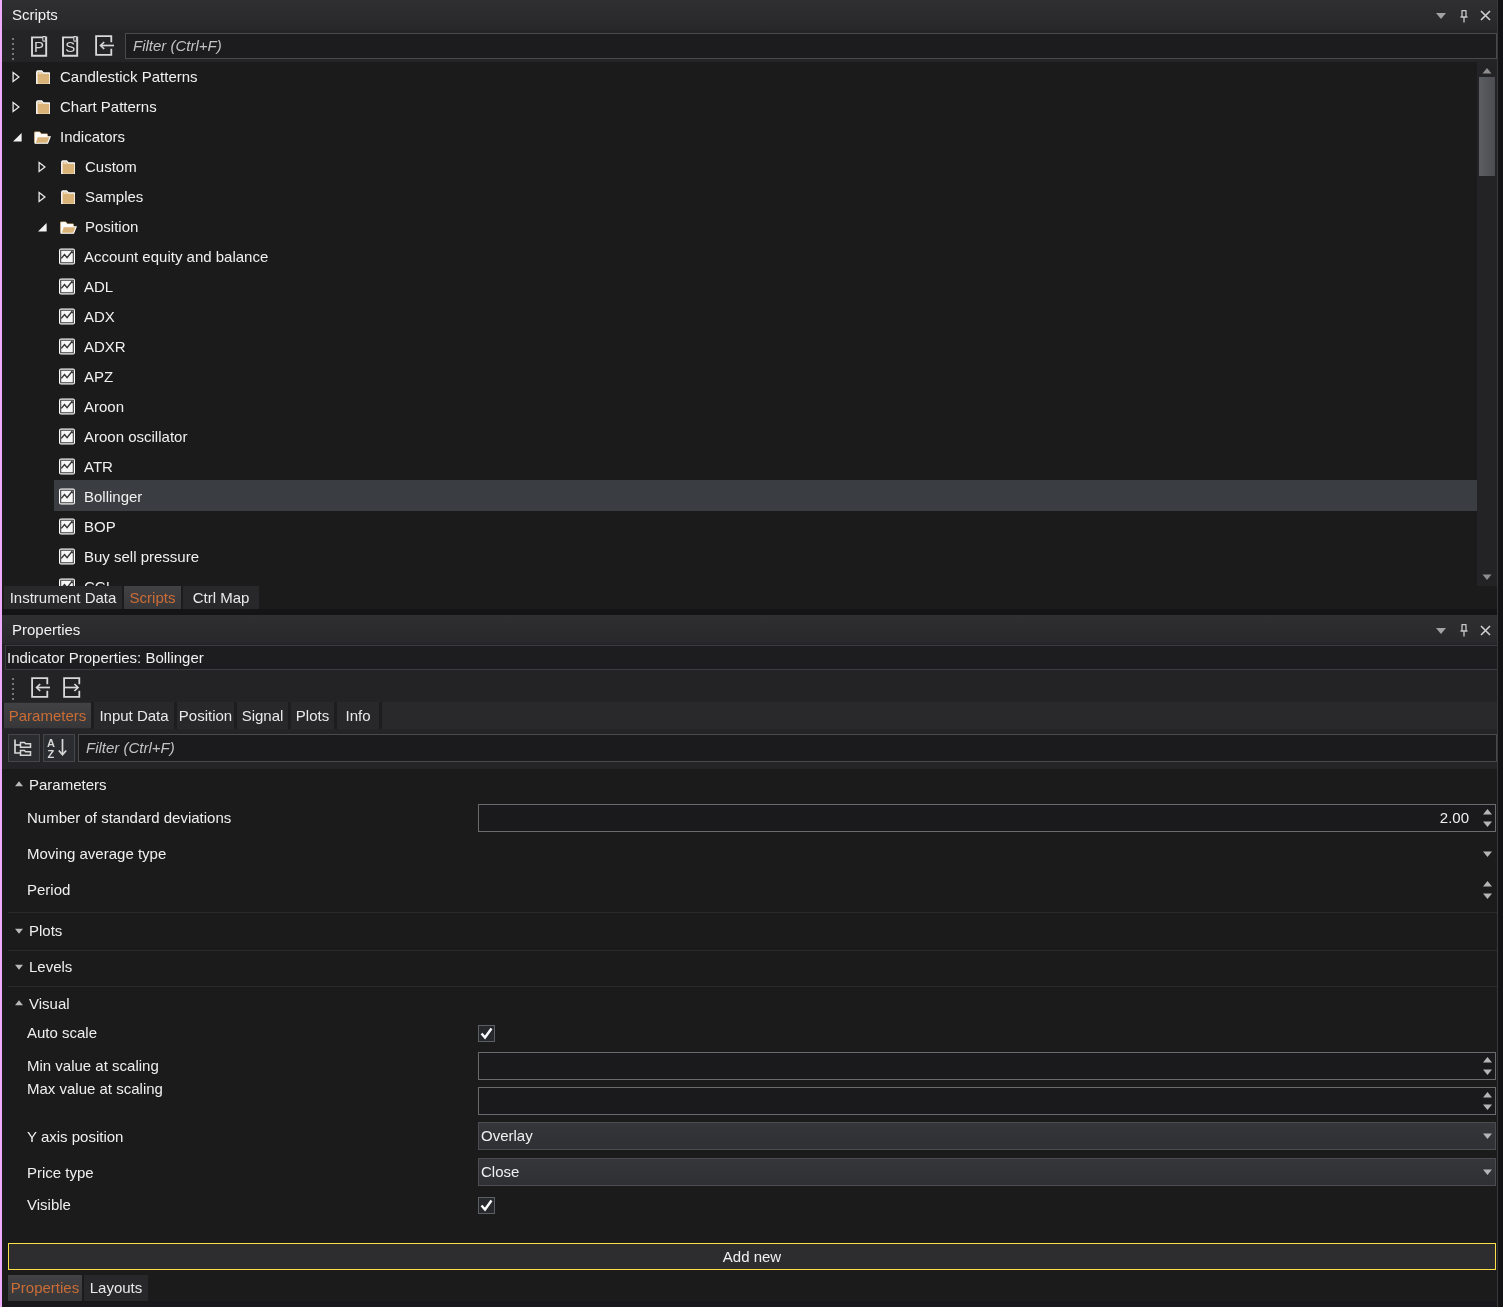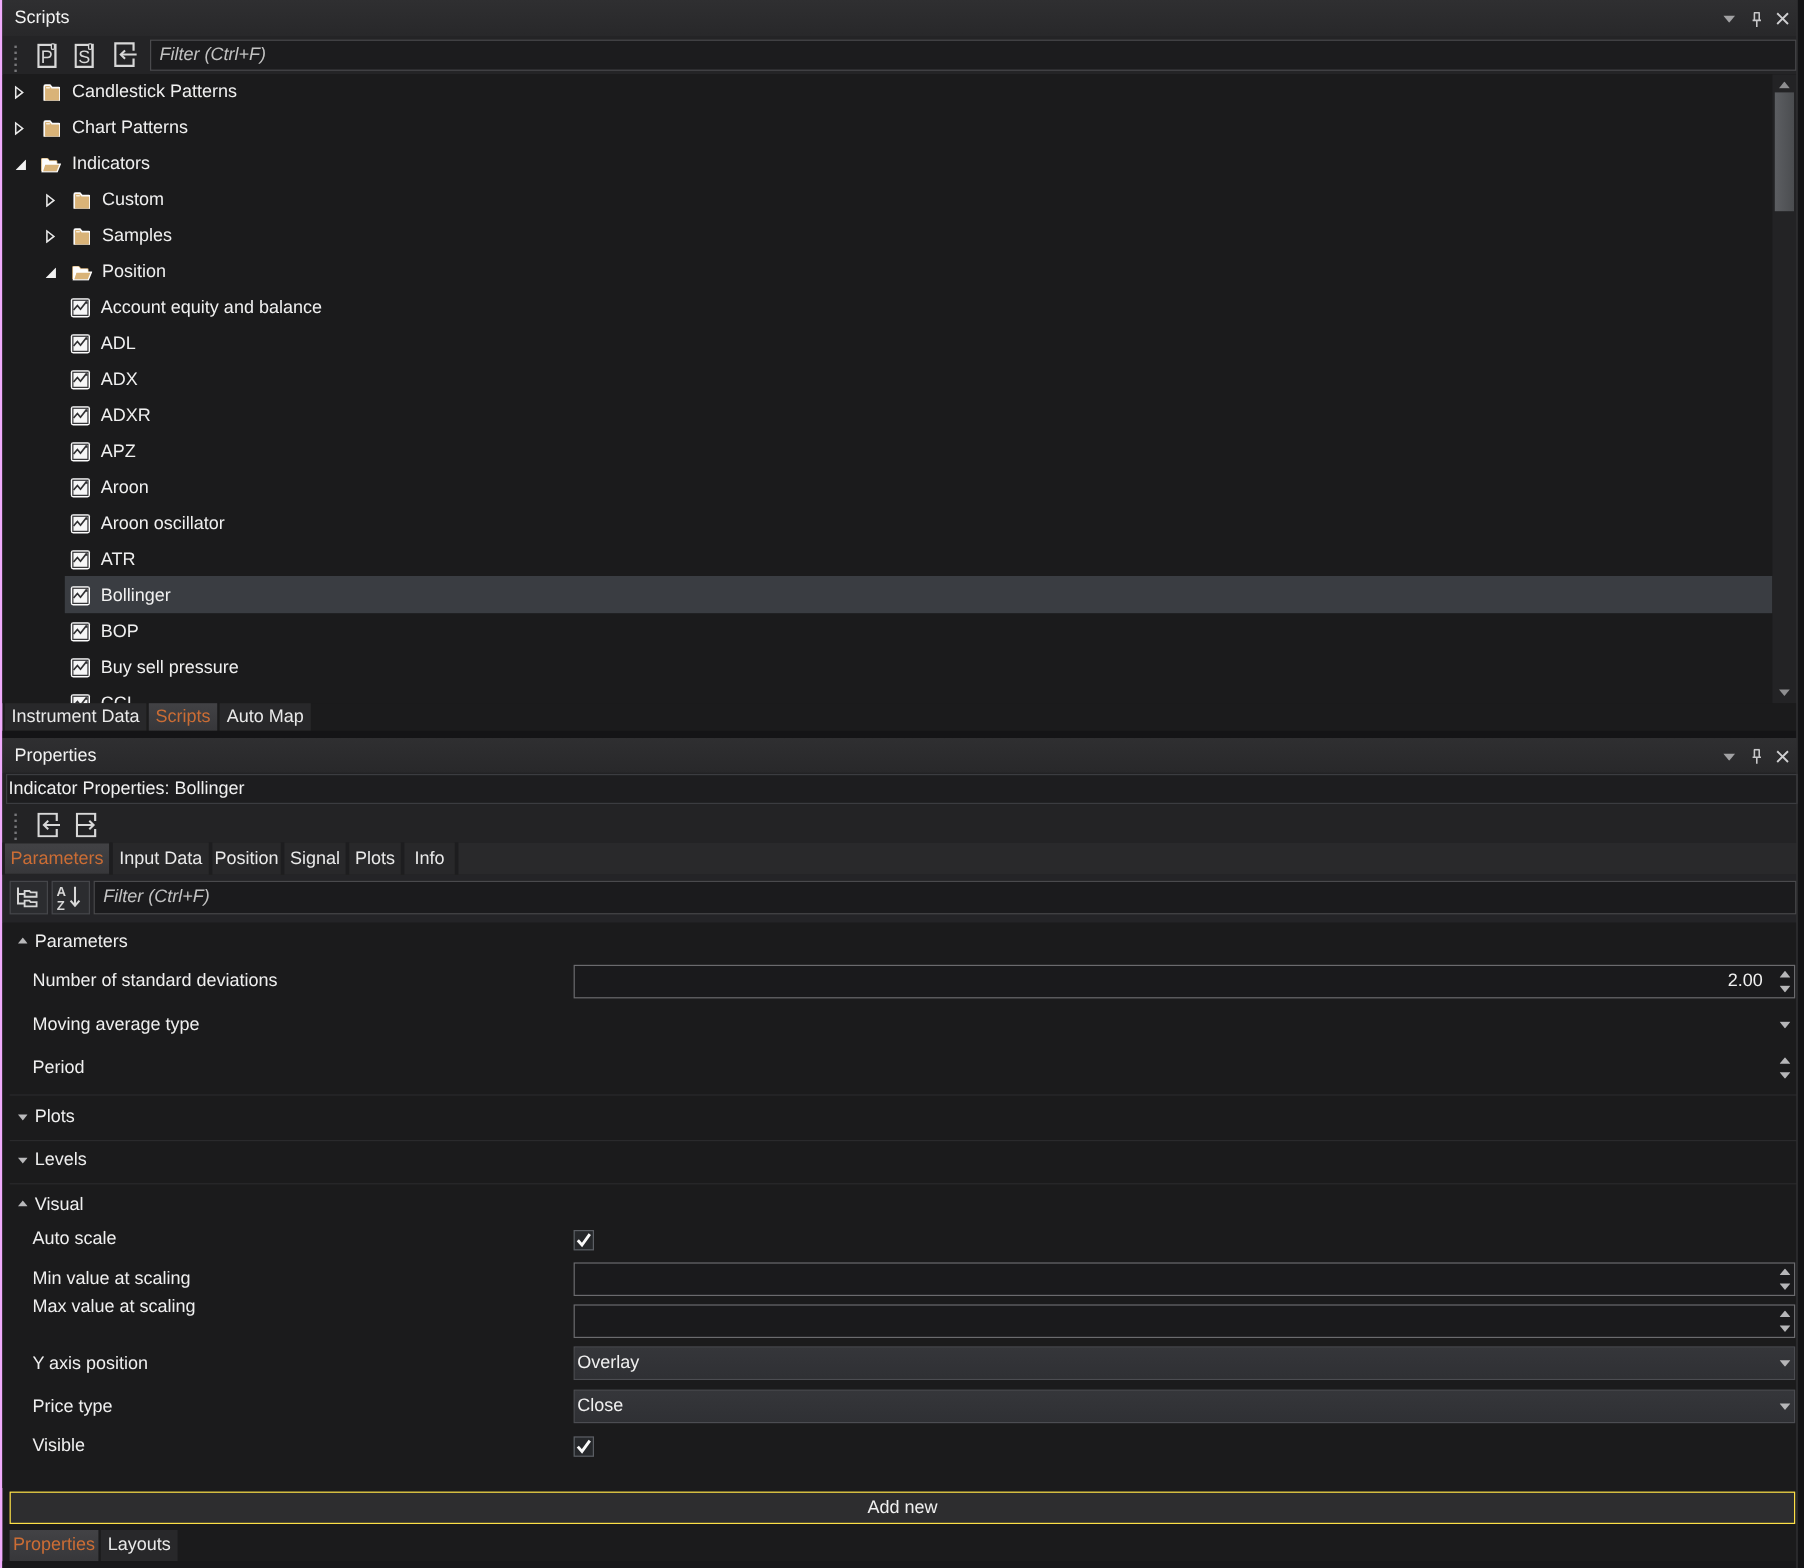--- a/index.html
+++ b/index.html
@@ -217,21 +217,21 @@
 <svg class="abs" style="left:1480px;top:68px;width:10px;height:6px" width="10" height="6" viewBox="0 0 9 6">
         <path d="M4.5,0 L9,5.5 H0 Z" fill="#8e8e90"></path>
       </svg>
 <div class="abs" style="left:1477px;top:77px;width:16px;height:99px;background:linear-gradient(90deg,#5c5e62,#4b4d50)"></div>
 <svg class="abs" style="left:1480px;top:574px;width:10px;height:6px" width="10" height="6" viewBox="0 0 9 6">
         <path d="M0,0.5 H9 L4.5,6 Z" fill="#8e8e90"></path>
       </svg>
 
 <div class="tab" style="left:2px;top:586px;width:118px;height:23px;line-height:23px">Instrument Data</div>
 <div class="tab on" style="left:122px;top:586px;width:57px;height:23px;line-height:23px">Scripts</div>
-<div class="tab" style="left:181px;top:586px;width:76px;height:23px;line-height:23px">Auto Map</div>
+<div class="tab" style="left:181px;top:586px;width:76px;height:23px;line-height:23px">Ctrl Map</div>
 
 <div class="abs" style="left:0;top:609px;width:1495px;height:6px;background:#141416"></div>
 
 <div class="abs" style="left:0;top:644px;width:1495px;height:26px;background:#222224"></div>
 <div class="abs" style="left:0;top:670px;width:1495px;height:32px;background:#232325"></div>
 <div class="abs" style="left:0;top:702px;width:1495px;height:27px;background:#29292b"></div>
 <div class="titlebar" style="top:615px;height:29px">
         <div class="cap" style="line-height:29px">Properties</div>
       </div>
 <svg class="abs" style="left:1434px;top:628px" width="10" height="6">

